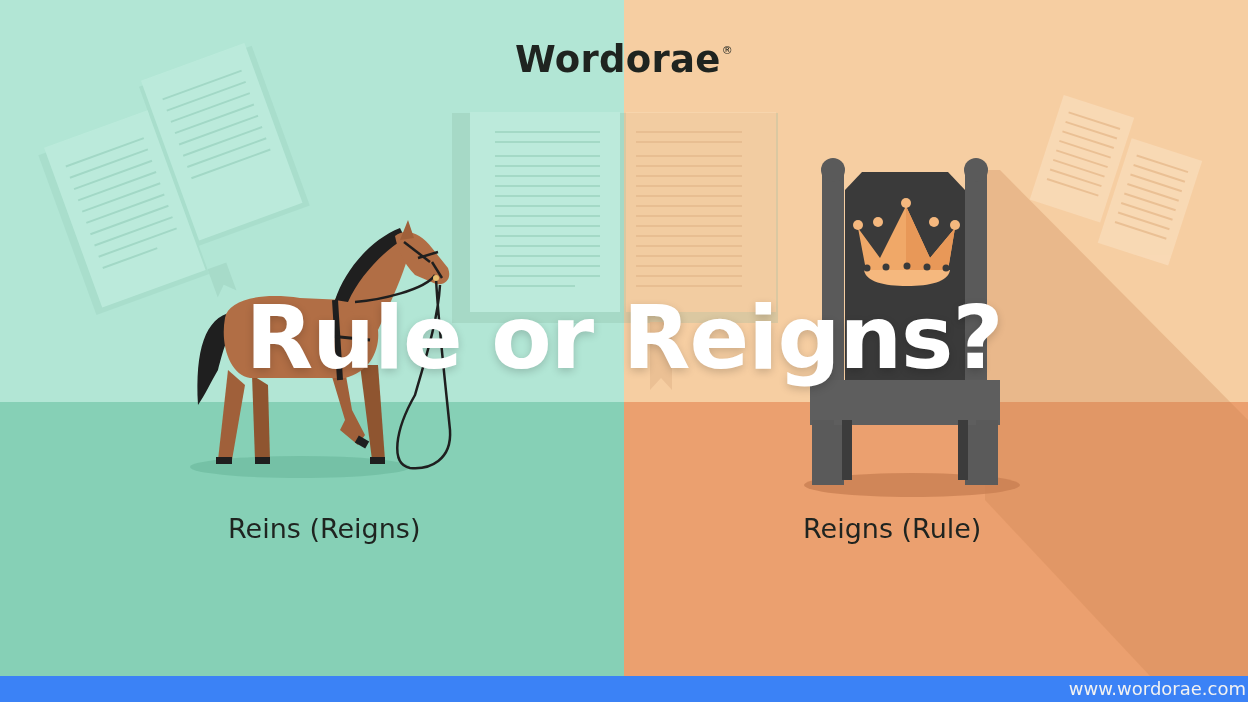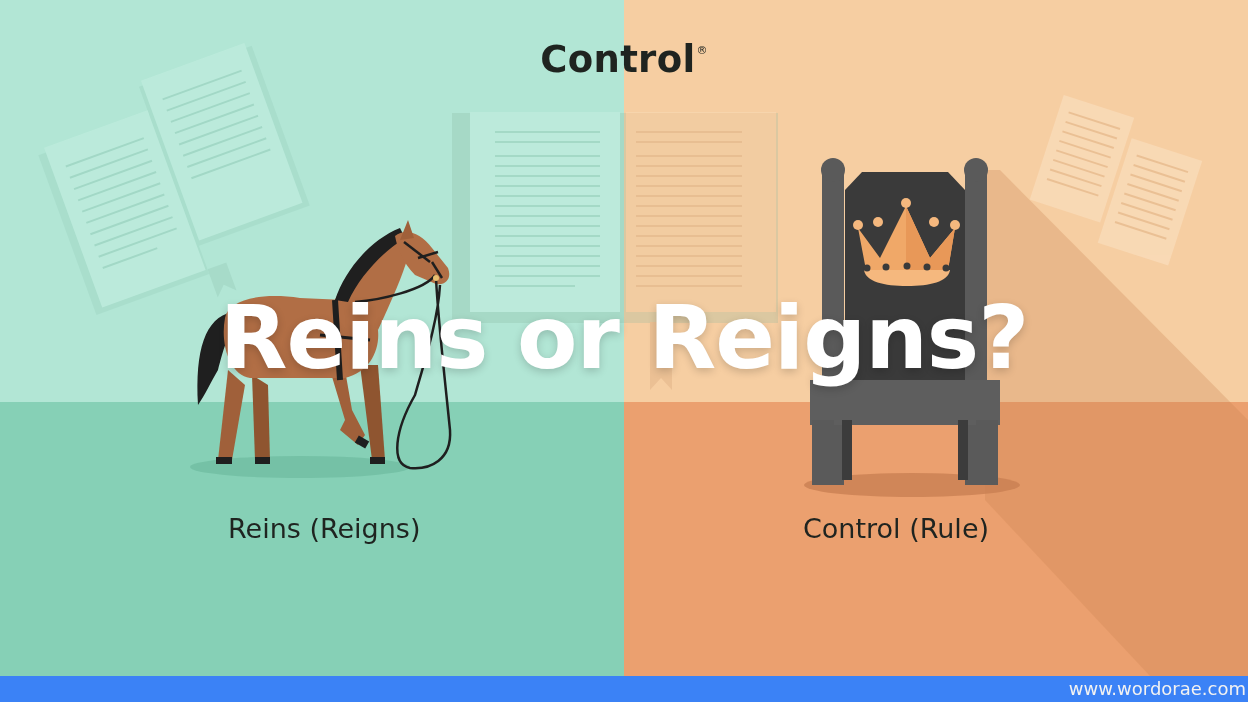--- a/index.html
+++ b/index.html
@@ -211,24 +211,24 @@
     <g fill="#3a3a3a">
       <circle cx="867" cy="268" r="3.5"></circle>
         <circle cx="886" cy="267" r="3.5"></circle>
       <circle cx="907" cy="266" r="3.5"></circle>
         <circle cx="927" cy="267" r="3.5"></circle>
       <circle cx="946" cy="268" r="3.5"></circle>
     </g>
   </svg>
 
   <div class="brand">
-    <span>Control</span><sup>®</sup>
+    <span>Wordorae</span><sup>®</sup>
   </div>
 
-  <div class="title">Reins or Reigns?</div>
+  <div class="title">Rule or Reigns?</div>
 
   <div class="caption caption-left">Reins (Reigns)</div>
-  <div class="caption caption-right">Control (Rule)</div>
+  <div class="caption caption-right">Reigns (Rule)</div>
 </div>
 
 <div class="footer">
   <span class="footer-url">www.wordorae.com</span>
 </div>
 
 </body></html>

